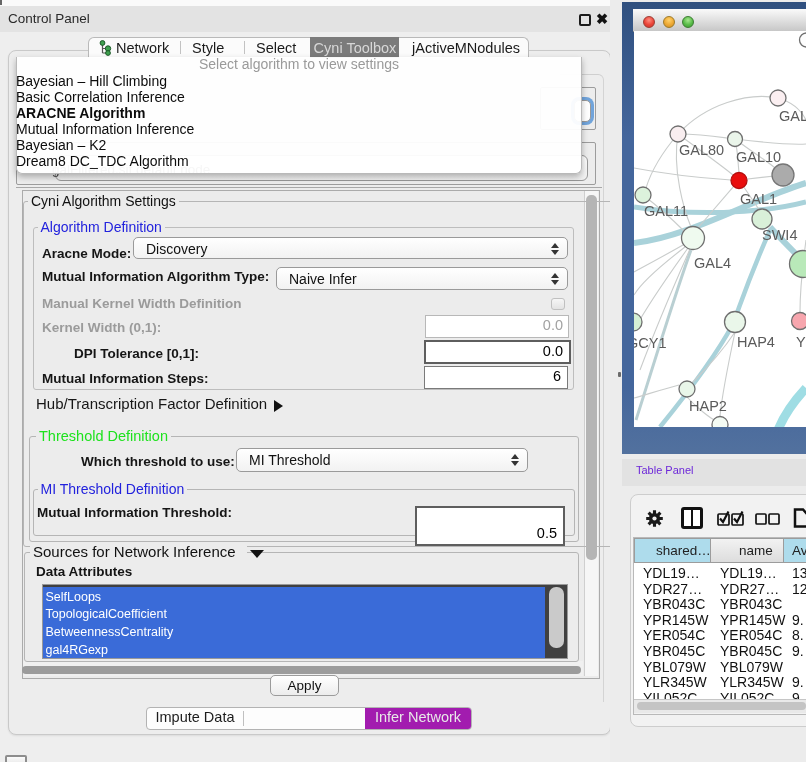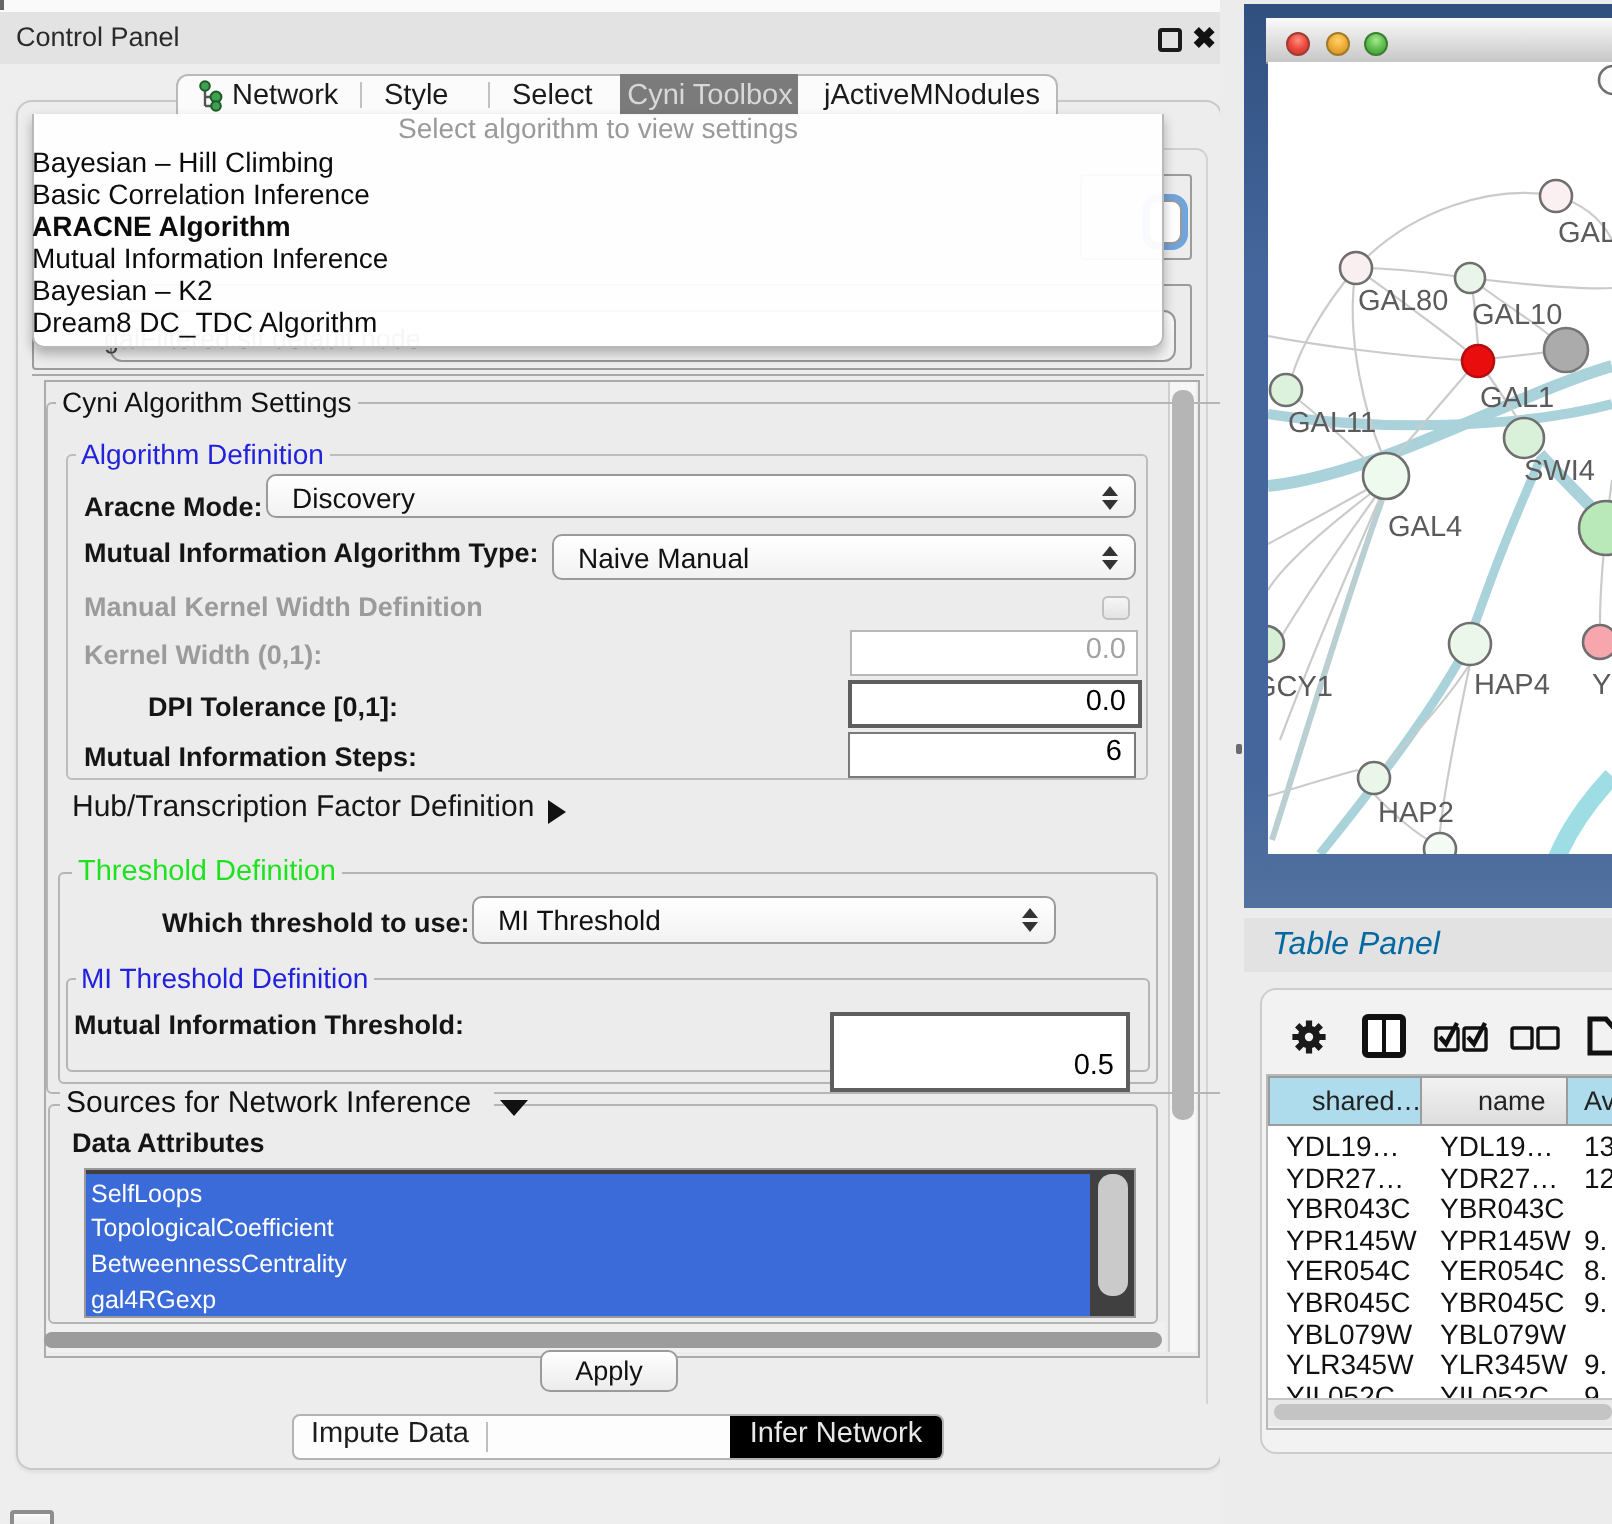--- a/index.html
+++ b/index.html
@@ -74,21 +74,21 @@
 <div class="gbox" style="left:33px;top:227px;width:539px;height:161px;border-color:#bdbdbd;">
   <span class="gcap" style="left:3.5px;color:#2222dd;">Algorithm Definition</span>
 </div>
 <div class="abs lbl" style="left:42px;top:246px;">Aracne Mode:</div>
 <div class="combo" style="left:133px;top:237px;width:433px;height:20px;">
     <span class="ct">Discovery</span>
     <span class="stepper"></span>
   </div>
 <div class="abs lbl" style="left:42px;top:269px;">Mutual Information Algorithm Type:</div>
 <div class="combo" style="left:276px;top:267px;width:290px;height:21px;">
-    <span class="ct">Naive Manual</span>
+    <span class="ct">Naive Infer</span>
     <span class="stepper"></span>
   </div>
 <div class="abs lbl dis" style="left:42px;top:296px;">Manual Kernel Width Definition</div>
 <div class="abs" style="left:551px;top:298px;width:12px;height:10px;background:linear-gradient(#f6f6f6,#e3e3e3);border:1px solid #c0c0c0;border-radius:3px;"></div>
 <div class="abs lbl dis" style="left:42px;top:320px;">Kernel Width (0,1):</div>
 <div class="tfield" style="left:425px;top:315px;width:137px;height:20px;border:1px solid #b8b8b8;color:#a2a2a2;padding:1px 5px 0 0;">0.0</div>
 <div class="abs lbl" style="left:42px;top:346px;padding-left:32px;">DPI Tolerance [0,1]:</div>
 <div class="tfield" style="left:424px;top:340px;width:137px;height:19px;border:2px solid #5e5e5e;color:#000;padding:1px 6px 0 0;">0.0</div>
 <div class="abs lbl" style="left:42px;top:371px;">Mutual Information Steps:</div>
 <div class="tfield" style="left:424px;top:366px;width:136px;height:20px;border:1px solid #7a7a7a;color:#000;padding:1px 6px 0 0;">6</div>
@@ -125,21 +125,21 @@
 <div id="popup" class="abs" style="left:16px;top:57px;width:564px;height:116px;background:rgba(255,255,255,0.95);border:1px solid #b9b9b9;border-top:none;border-radius:0 0 6px 6px;box-shadow:0 3px 6px rgba(0,0,0,0.28);">
   <div style="position:absolute;left:0;top:-1px;width:100%;text-align:center;font-size:14px;color:#9a9a9a;">Select algorithm to view settings</div>
   <div style="position:absolute;left:-1px;top:15.5px;font-size:14px;color:#0c0c0c;line-height:16px;white-space:nowrap;">Bayesian – Hill Climbing<br>Basic Correlation Inference<br><span class="b">ARACNE Algorithm</span><br>Mutual Information Inference<br>Bayesian – K2<br>Dream8 DC_TDC Algorithm</div>
 </div>
 
 <div class="abs" style="left:270px;top:675px;width:67px;height:19px;background:linear-gradient(#ffffff,#ececec);border:1px solid #9b9b9b;border-radius:5px;text-align:center;font-size:13.5px;color:#111;line-height:19px;">Apply</div>
 
 <div class="abs" style="left:146px;top:707px;width:324px;height:21px;background:#fdfdfd;border:1px solid #b3b3b3;border-radius:4px;overflow:hidden;">
   <div style="position:absolute;left:0;top:0;width:96px;height:21px;text-align:center;font-size:14.5px;color:#1c1c1c;line-height:19px;">Impute Data</div>
   <div style="position:absolute;left:96px;top:3px;width:1px;height:15px;background:#c0c0c0;"></div>
-  <div style="position:absolute;left:218px;top:0;width:106px;height:21px;background:#000000;text-align:center;font-size:14.5px;color:#e8e8e8;line-height:19px;">Infer Network</div>
+  <div style="position:absolute;left:218px;top:0;width:106px;height:21px;background:#a21caf;text-align:center;font-size:14.5px;color:#e8e8e8;line-height:19px;">Infer Network</div>
 </div>
 
 <div class="abs" style="left:5px;top:755px;width:18px;height:10px;background:linear-gradient(#fbfbfb,#e0e0e0);border:2px solid #8d8d8d;border-radius:2px;"></div>
 
 <div class="abs" style="left:610px;top:0;width:196px;height:762px;background:#ececec;"></div>
 <div class="abs" style="left:622px;top:2px;width:184px;height:452px;background:linear-gradient(#30507f,#44669c 30%,#44669c 85%,#52719e);"></div>
 <div class="abs" style="left:633px;top:9px;width:173px;height:22px;background:linear-gradient(#fafafa,#c7c7c7);border-bottom:1px solid #8e8e8e;"></div>
 <div class="abs" style="left:643px;top:15.5px;width:12px;height:12px;border-radius:50%;background:radial-gradient(circle at 50% 32%,#ff8d80,#ea4438 55%,#c8372c);border:1px solid #9d3c33;box-sizing:border-box;"></div>
 <div class="abs" style="left:662.5px;top:15.5px;width:12px;height:12px;border-radius:50%;background:radial-gradient(circle at 50% 32%,#ffd26a,#eda833 55%,#cc8c25);border:1px solid #9e7b28;box-sizing:border-box;"></div>
 <div class="abs" style="left:682px;top:15.5px;width:12px;height:12px;border-radius:50%;background:radial-gradient(circle at 50% 32%,#a8e78f,#58bb48 55%,#3f9a33);border:1px solid #3c7d33;box-sizing:border-box;"></div>
@@ -206,21 +206,21 @@
     <text x="627" y="348">GCY1</text>
     <text x="737" y="347">HAP4</text>
     <text x="796" y="347">Y</text>
     <text x="689" y="411">HAP2</text>
   </g>
 </svg>
 </div>
 <div class="abs" style="left:618px;top:372px;width:3px;height:5px;background:#6b6b6b;border-radius:1px;"></div>
 
 <div class="abs" style="left:622px;top:459px;width:184px;height:27px;background:#e2e2e2;"></div>
-<div class="abs" style="left:636px;top:464px;font-size:16px;color:#0369a1;font-style:italic;">Table Panel</div>
+<div class="abs" style="left:636px;top:464px;font-size:11px;color:#6d28d9;">Table Panel</div>
 <div class="abs" style="left:630px;top:494px;width:190px;height:231px;background:#f2f2f2;border:1px solid #cdcdcd;border-radius:8px;"></div>
 
 <svg class="abs" style="left:645px;top:509px;" width="19" height="19" viewBox="0 0 19 19">
   <g fill="#1a1a1a">
       <circle cx="9.5" cy="9.5" r="5.6"></circle>
   <g stroke="#1a1a1a" stroke-width="3.1">
     <path d="M9.5 1.2 L9.5 5 M9.5 14 L9.5 17.8 M1.2 9.5 L5 9.5 M14 9.5 L17.8 9.5 M3.6 3.6 L6.3 6.3 M12.7 12.7 L15.4 15.4 M15.4 3.6 L12.7 6.3 M6.3 12.7 L3.6 15.4"></path>
   </g>
     </g>
   <circle cx="9.5" cy="9.5" r="2.1" fill="#f2f2f2"></circle>

